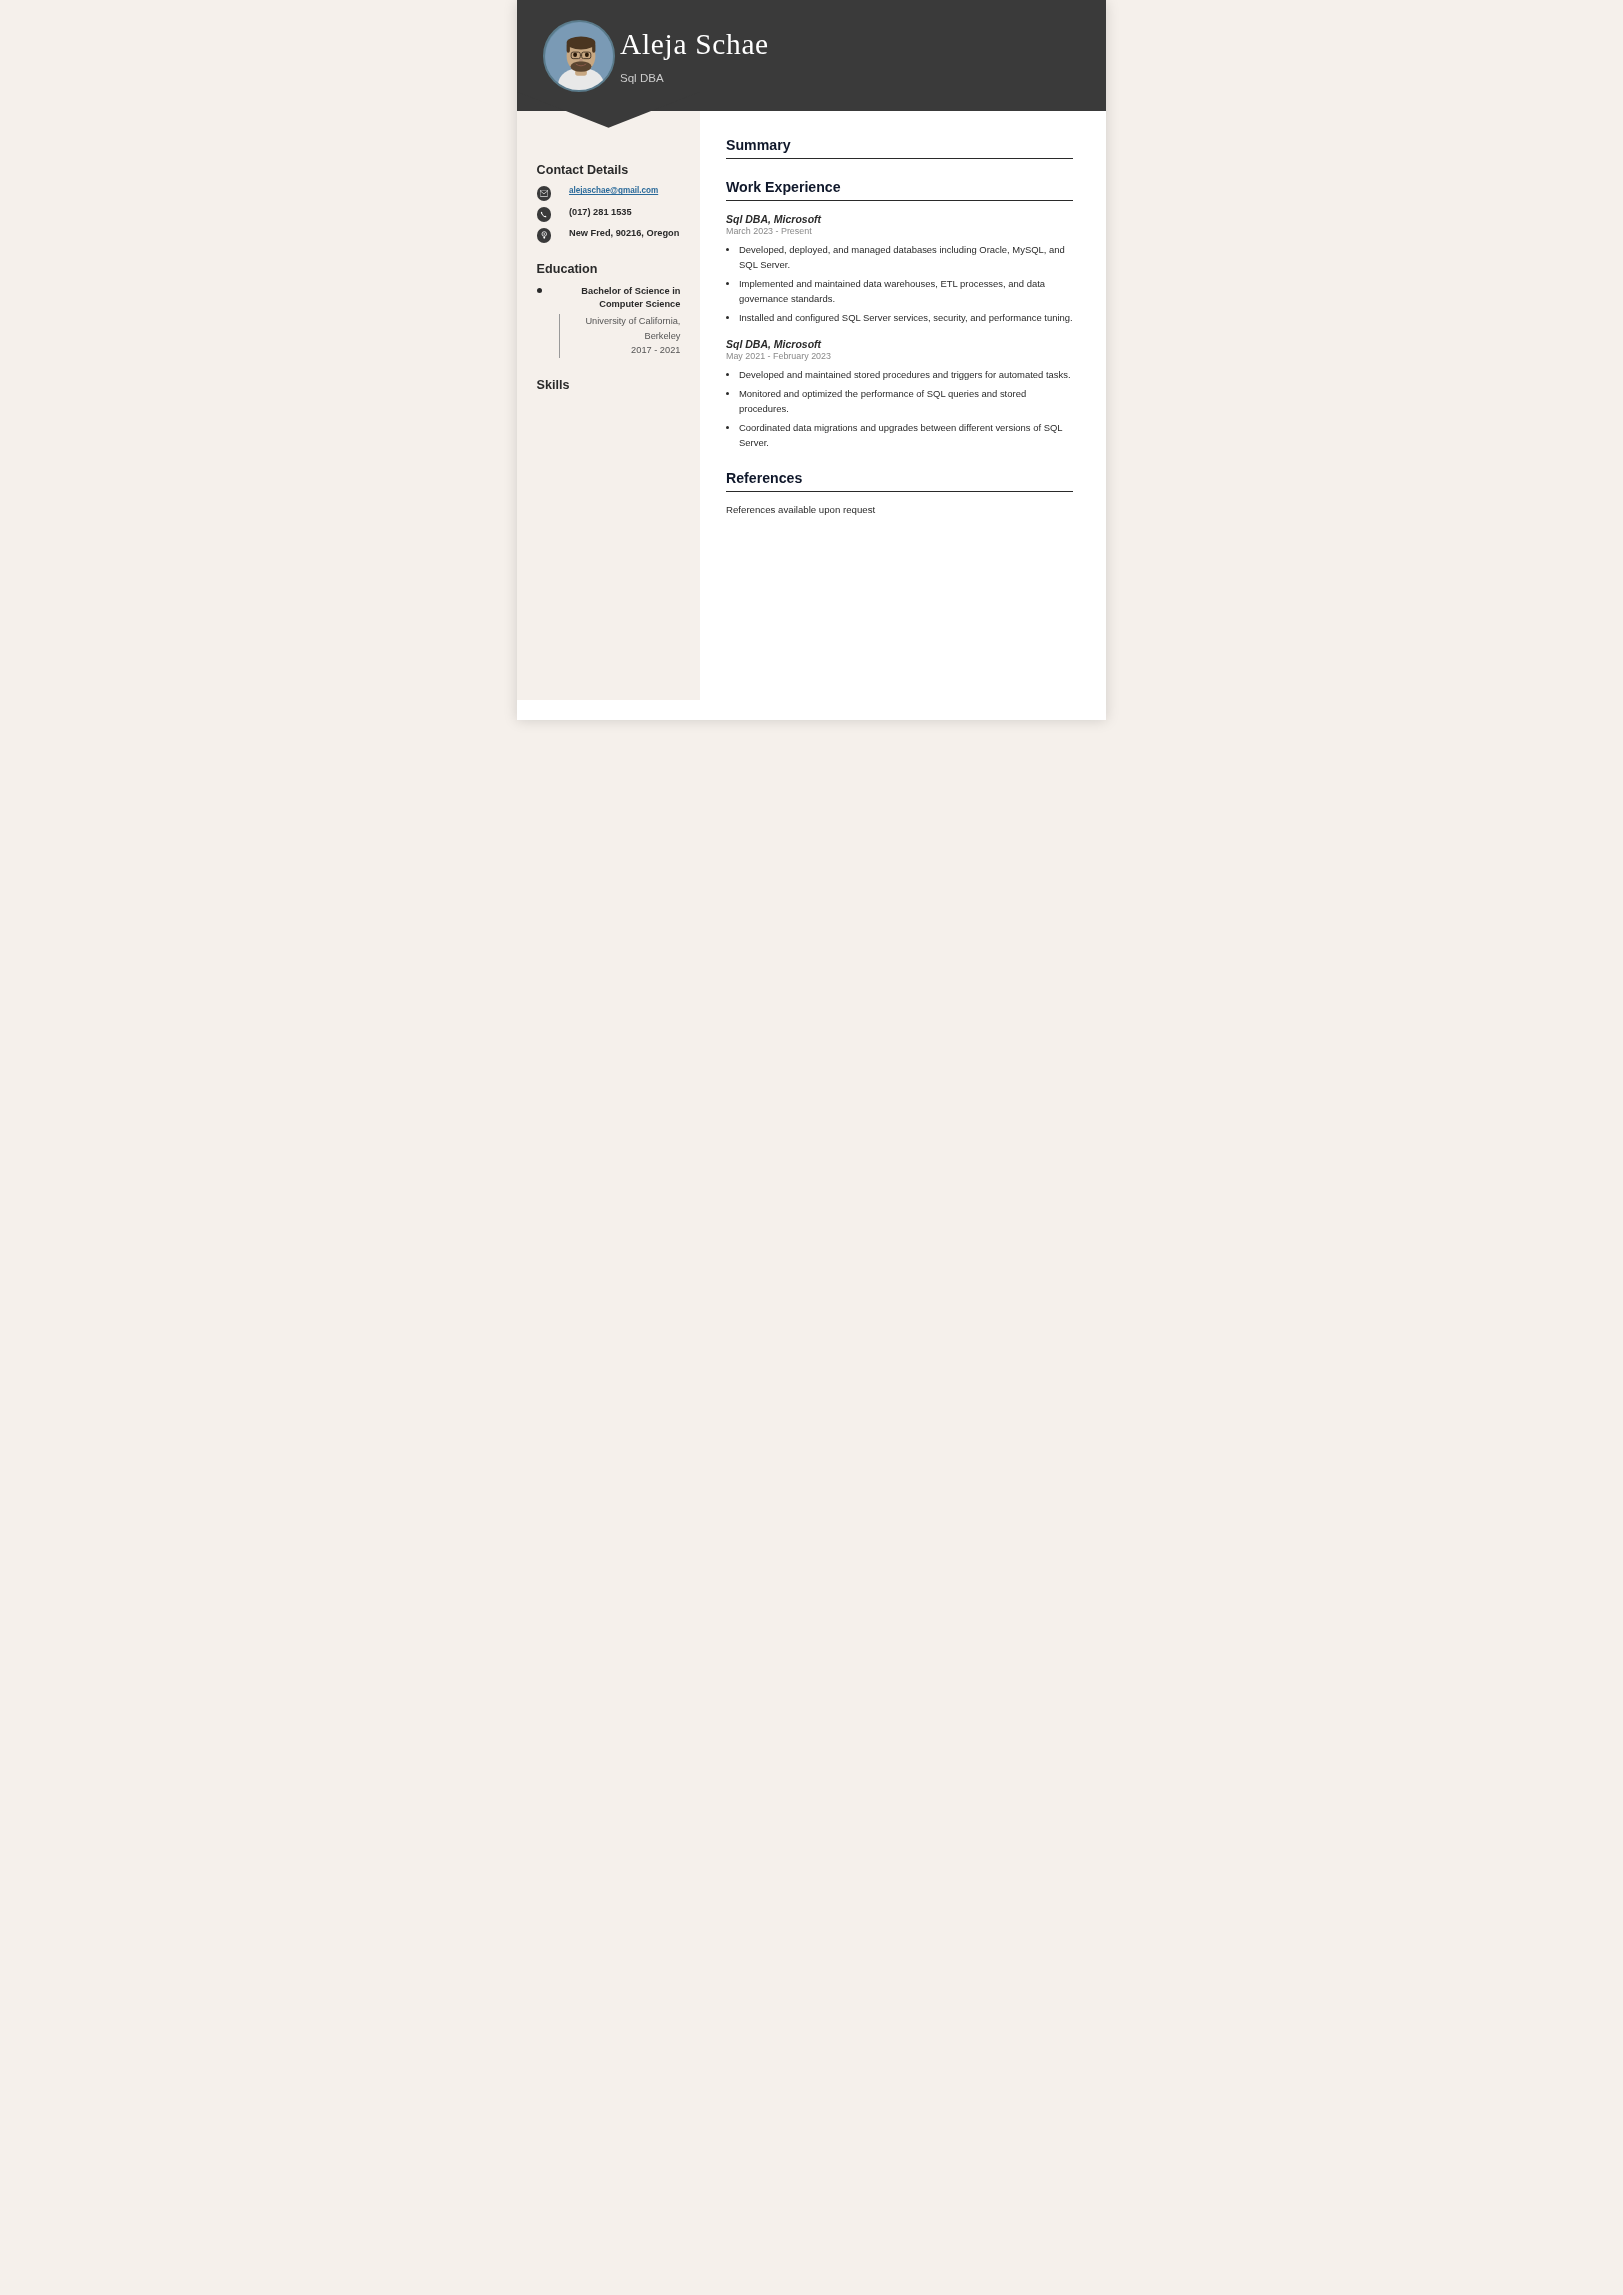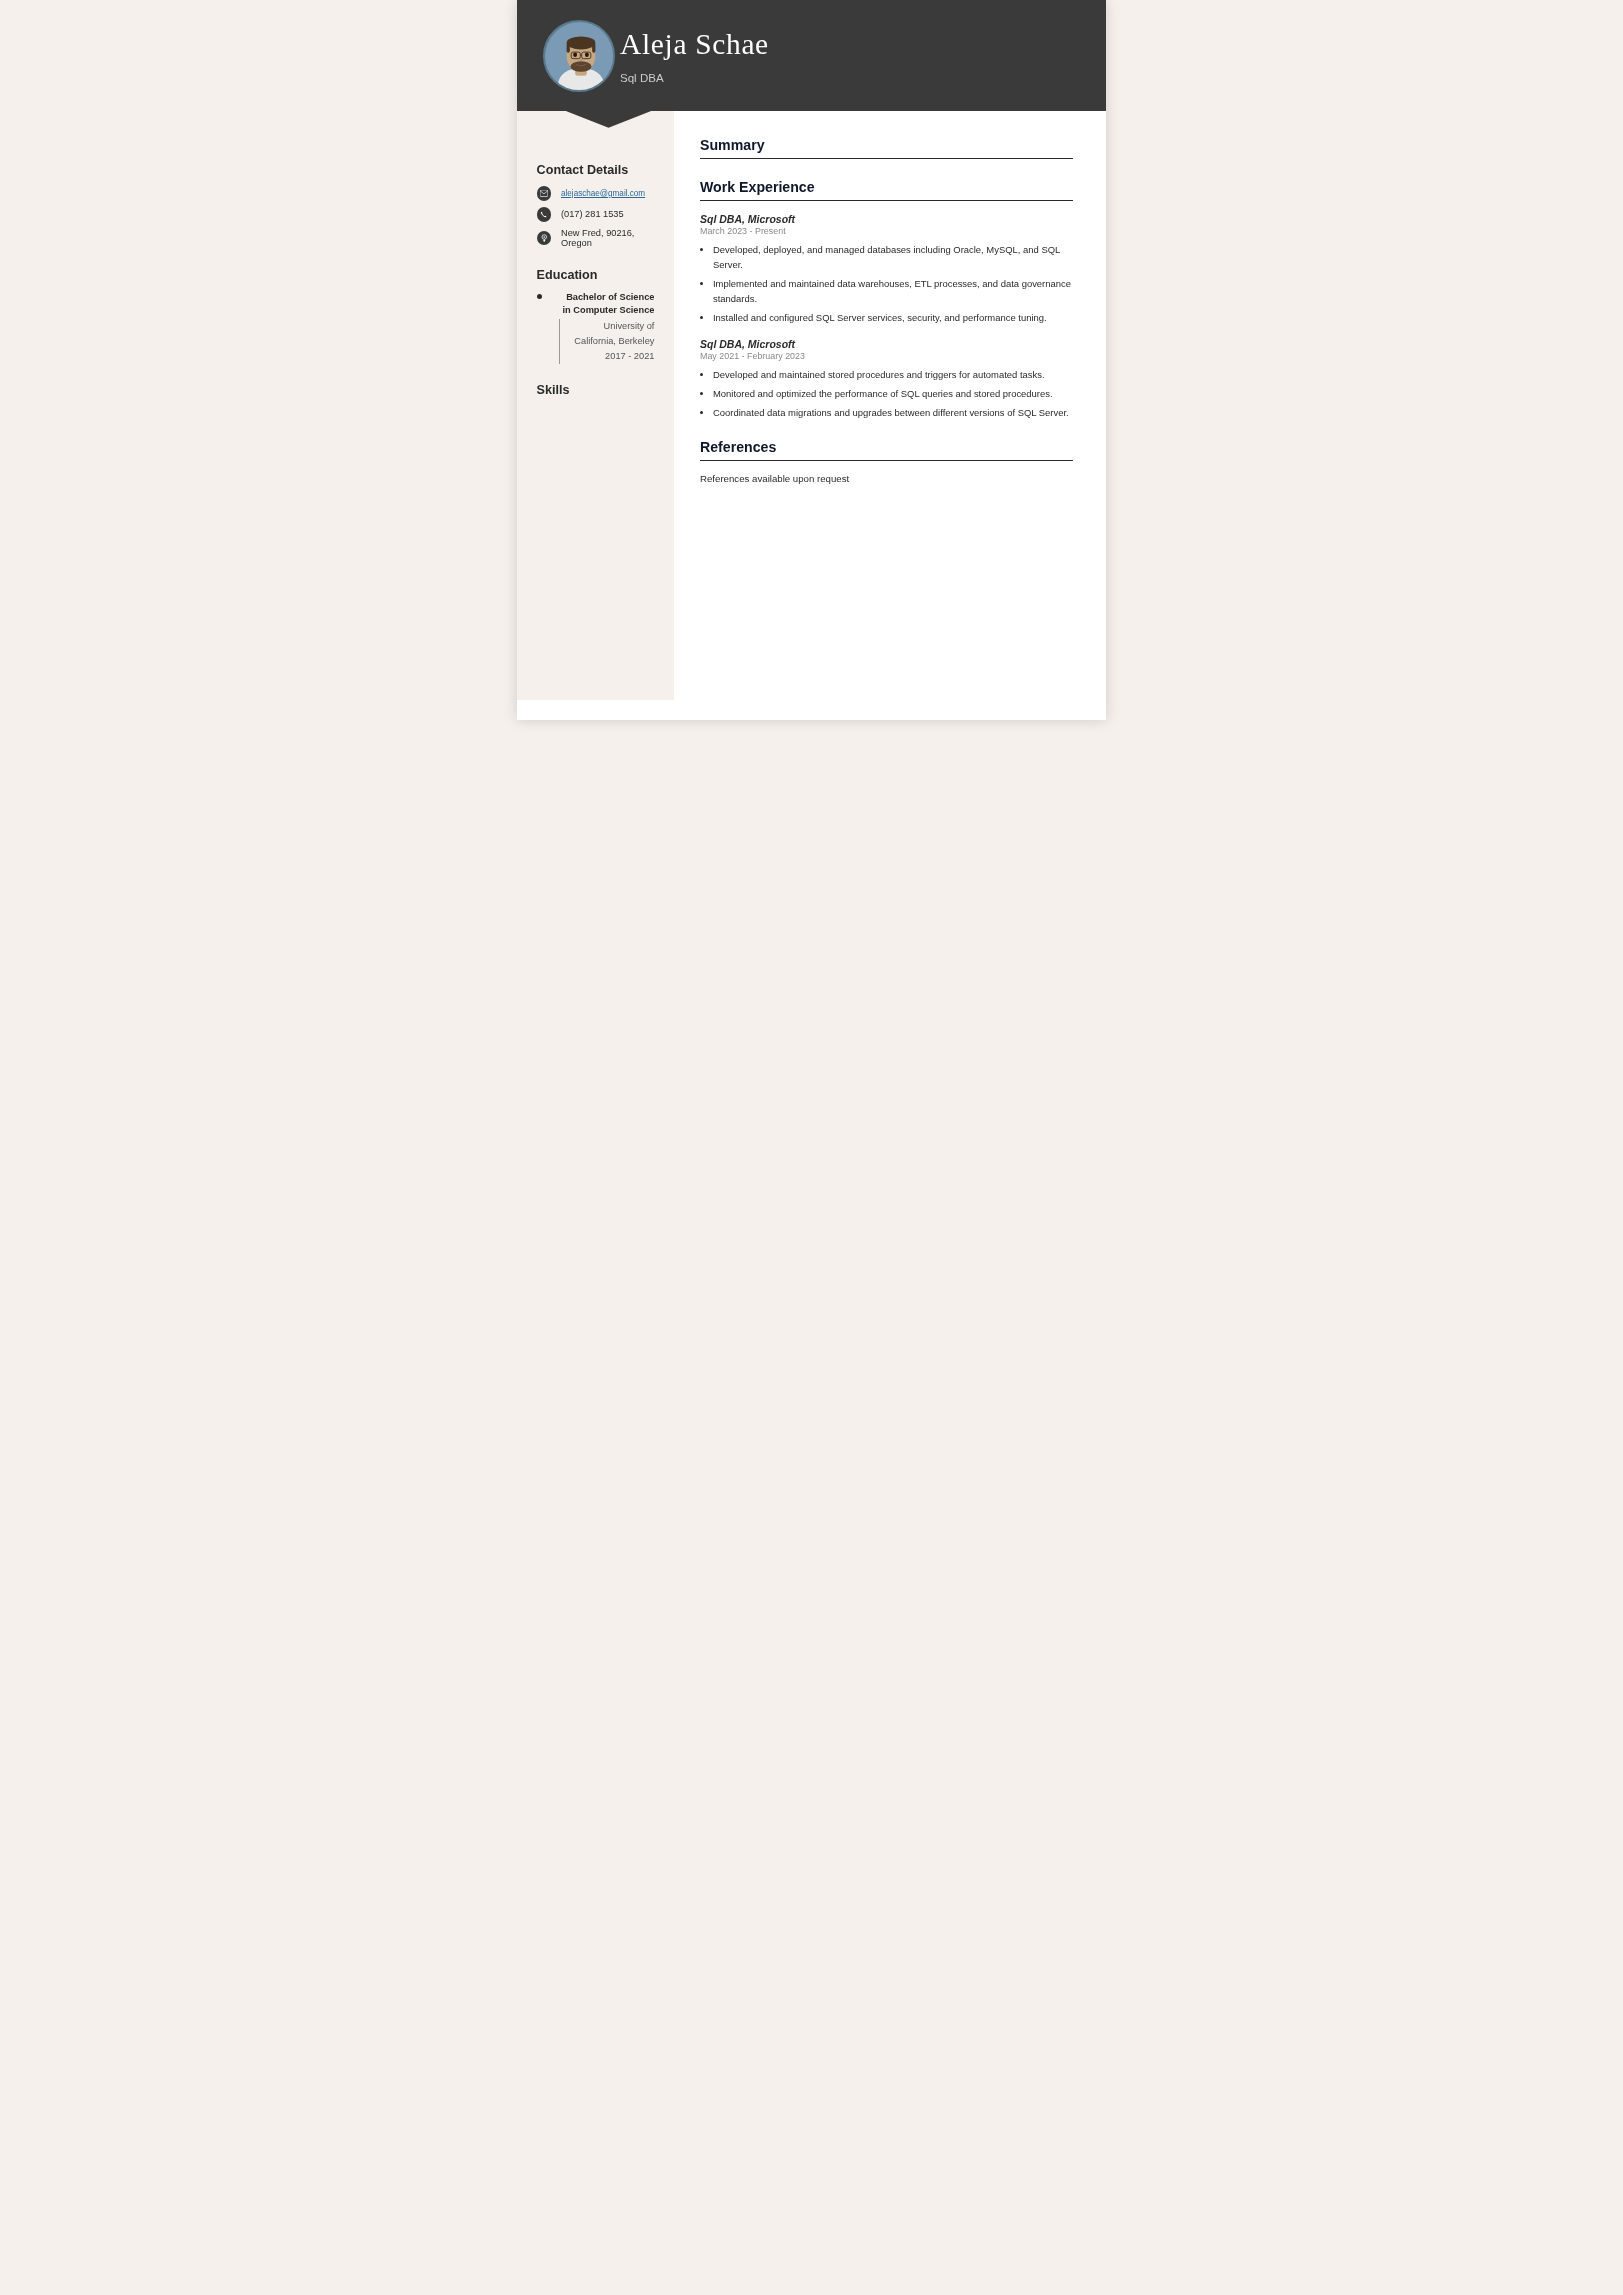--- a/index.html
+++ b/index.html
@@ -52,43 +52,44 @@
       font-family: Arial, sans-serif;
       font-weight: 300;
     }
     
     .main-layout {
       display: flex;
       min-height: 589px;
     }
     
     .sidebar {
-      width: 157px;
+      width: 183px;
       flex-shrink: 0;
       background: #f5f0eb;
       padding: 52px 19.6px 26px 19.6px;
     }
     .sidebar-section {
       margin-bottom: 19.6px;
     }
     .sidebar-section-title {
       font-size: 1.2em;
       font-weight: bold;
       color: #2a2a2a;
       margin-bottom: 9.2px;
       font-family: Arial, sans-serif;
     }
     .contact-item {
       display: flex;
-      align-items: center;
-      gap: 10px;
+      align-items: flex-start;
+      gap: 18px;
       margin-bottom: 6.5px;
       font-size: 0.88em;
       color: #2a2a2a;
       font-family: Arial, sans-serif;
+      font-weight: bold;
     }
     .contact-icon {
       width: 14.4px;
       height: 14.4px;
       border-radius: 50%;
       background: #3a3a3a;
       display: flex;
       align-items: center;
       justify-content: center;
       color: white;

